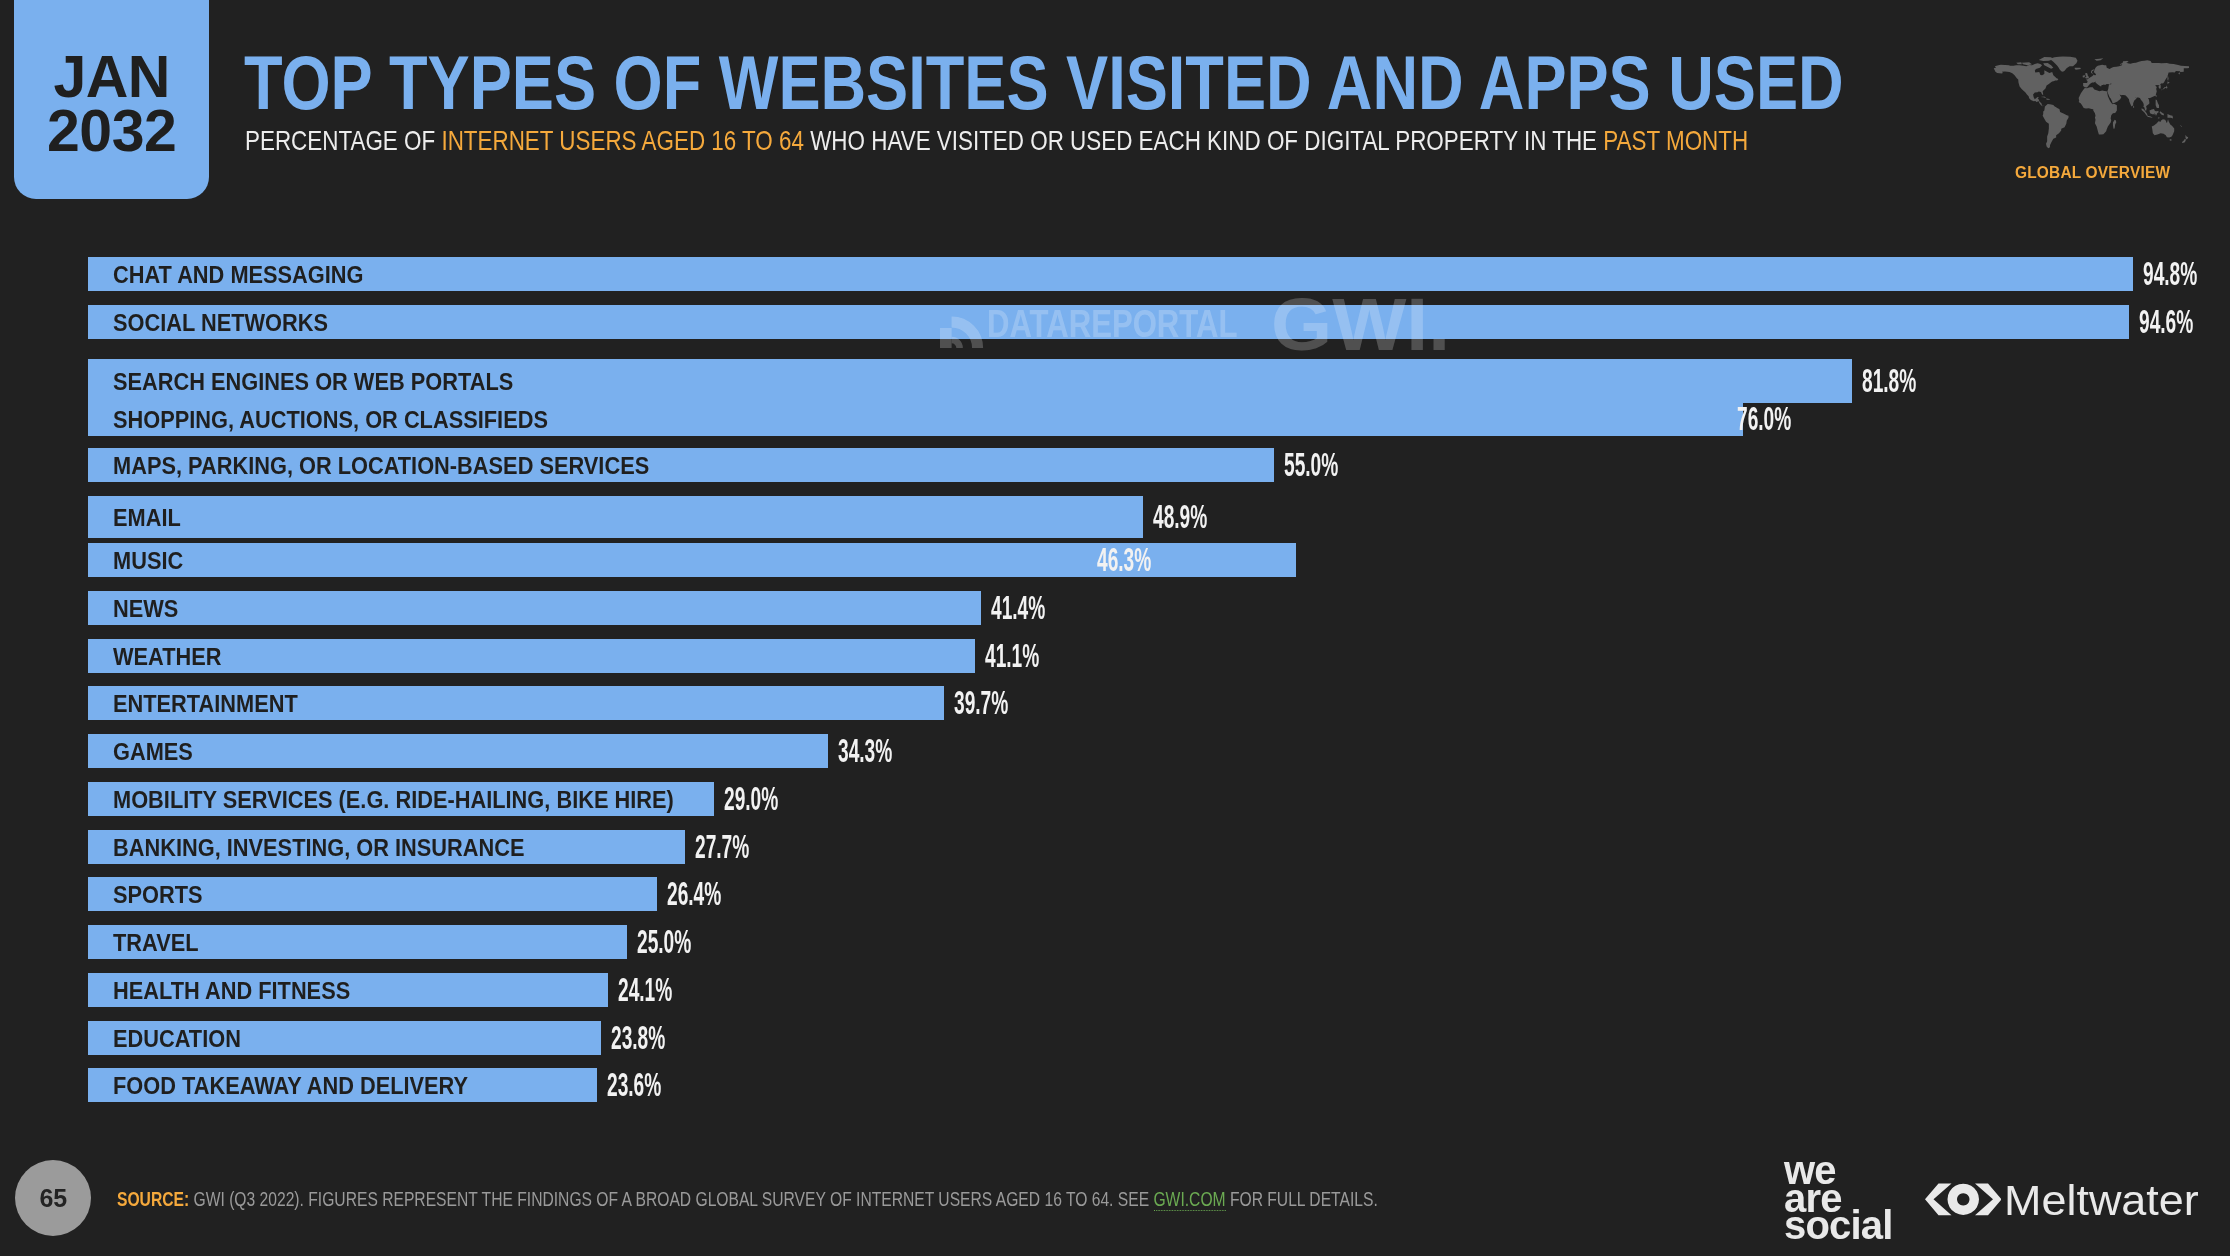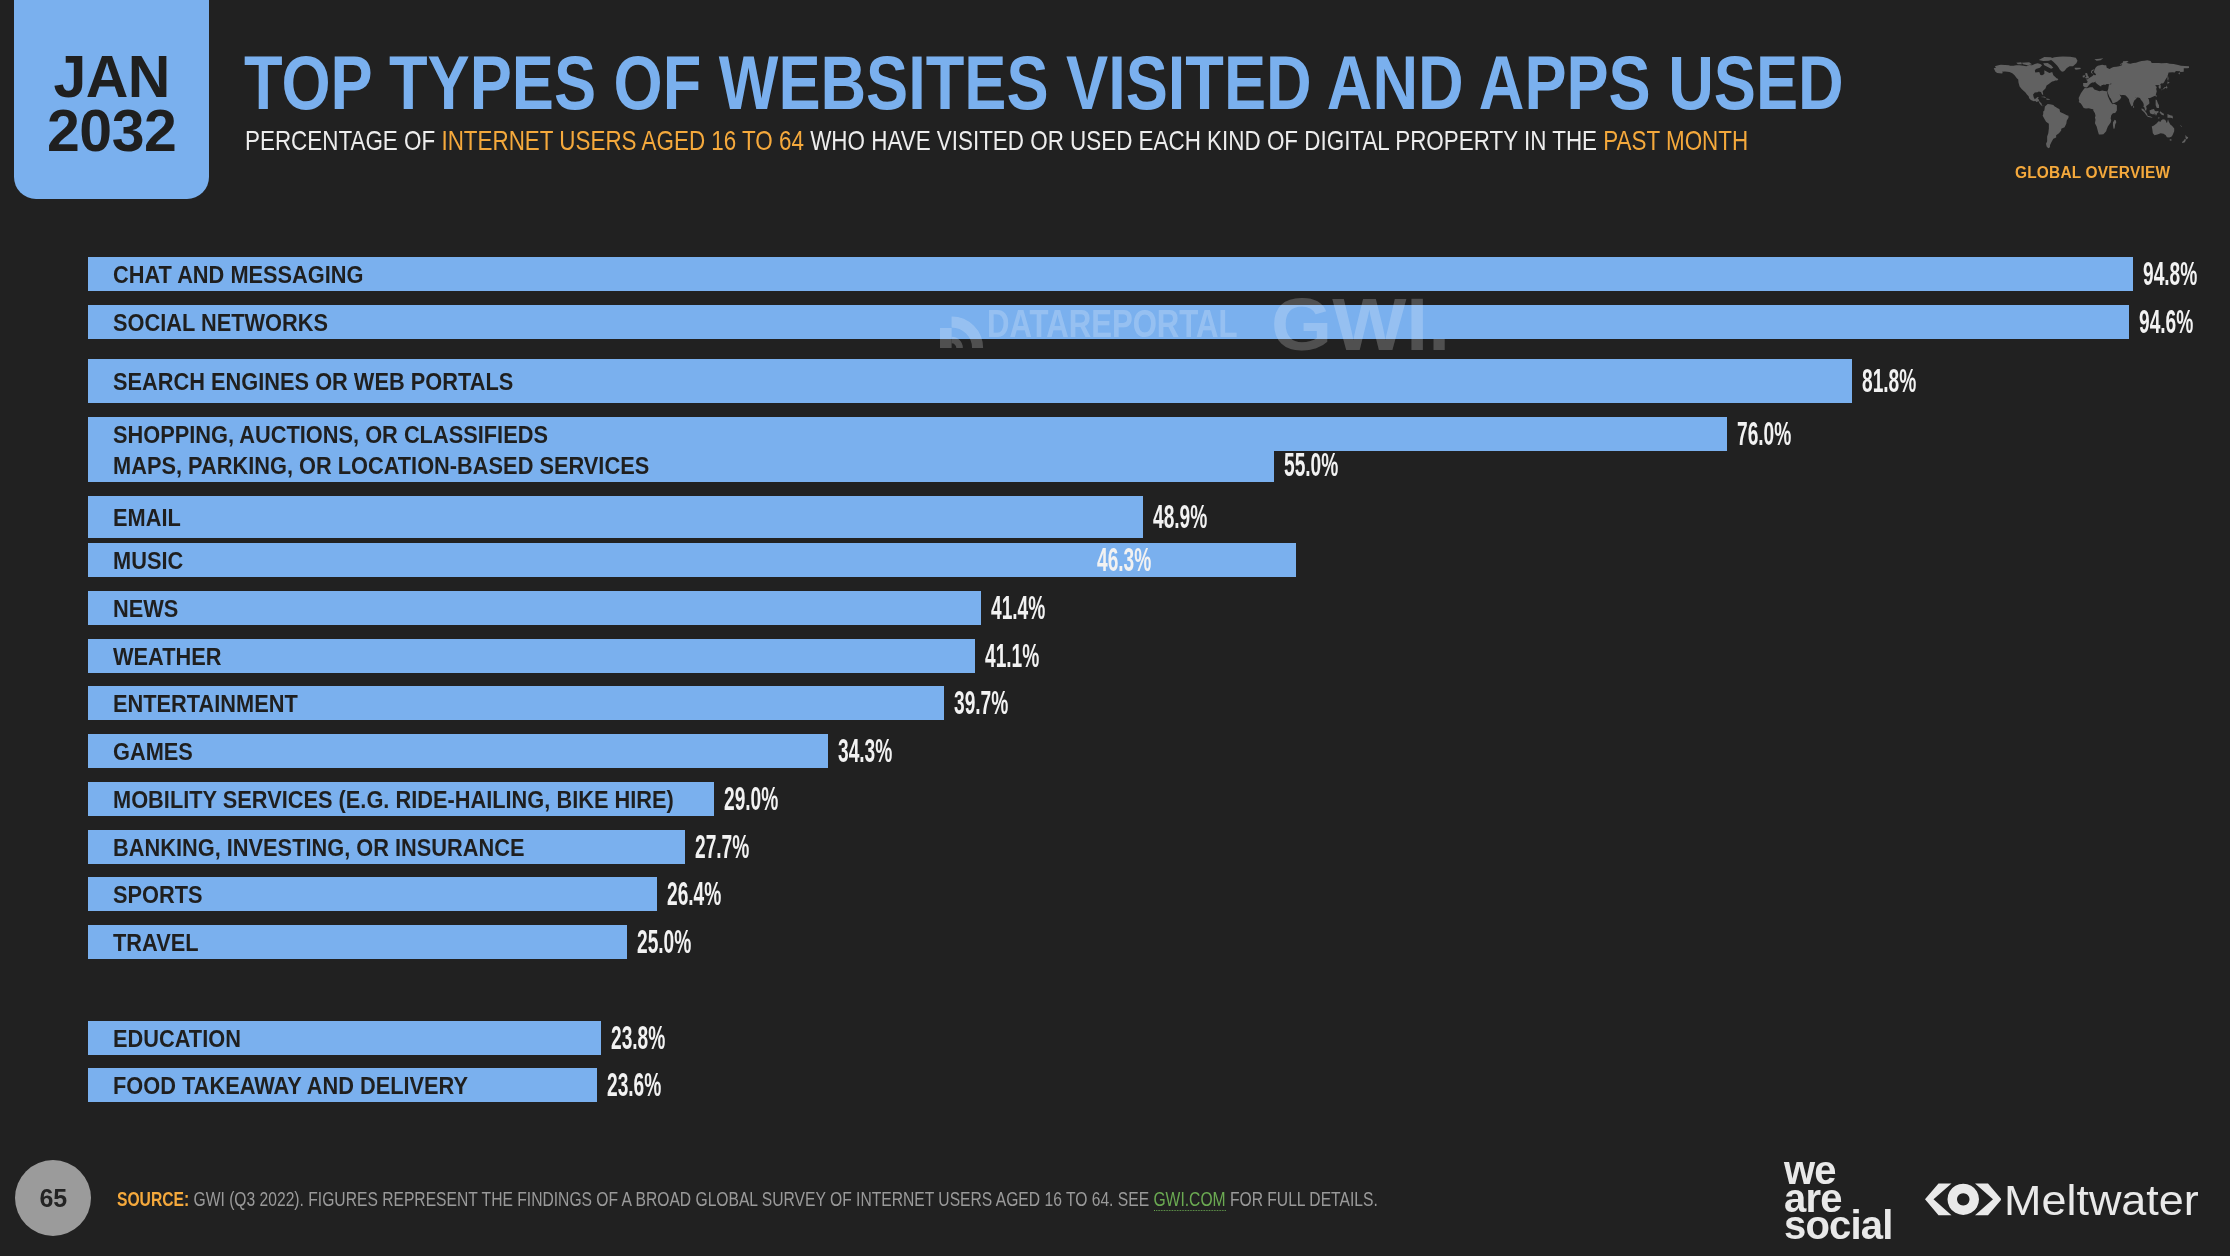--- a/index.html
+++ b/index.html
@@ -145,21 +145,21 @@
       <div class="bar-row" style="top: 304.72px; height: 34px; width: 2040.52px;">
         <div class="bar" style="background: rgb(122, 176, 238);"></div>
         <div class="bar-label">SOCIAL NETWORKS</div>
         <div class="bar-value" style="left: 2050.52px;">94.6%</div>
       </div>
       <div class="bar-row" style="top: 359px; height: 44px; width: 1764.43px;">
         <div class="bar" style="background: rgb(122, 176, 238);"></div>
         <div class="bar-label">SEARCH ENGINES OR WEB PORTALS</div>
         <div class="bar-value" style="left: 1774.43px;">81.8%</div>
       </div>
-      <div class="bar-row" style="top: 417px; height: 34px; width: 1639.32px;">
+      <div class="bar-row" style="top: 402px; height: 34px; width: 1639.32px; padding-left: 16px;">
         <div class="bar" style="background: rgb(122, 176, 238);"></div>
         <div class="bar-label">SHOPPING, AUCTIONS, OR CLASSIFIEDS</div>
         <div class="bar-value" style="left: 1649.32px;">76.0%</div>
       </div>
       <div class="bar-row" style="top: 447.88px; height: 34px; width: 1186.35px;">
         <div class="bar" style="background: rgb(122, 176, 238);"></div>
         <div class="bar-label">MAPS, PARKING, OR LOCATION-BASED SERVICES</div>
         <div class="bar-value" style="left: 1196.35px;">55.0%</div>
       </div>
       <div class="bar-row" style="top: 495.6px; height: 42px; width: 1054.77px;">
@@ -204,20 +204,25 @@
       </div>
       <div class="bar-row" style="top: 877.36px; height: 34px; width: 569.448px;">
         <div class="bar" style="background: rgb(122, 176, 238);"></div>
         <div class="bar-label">SPORTS</div>
         <div class="bar-value" style="left: 579.448px;">26.4%</div>
       </div>
       <div class="bar-row" style="top: 925.08px; height: 34px; width: 539.25px;">
         <div class="bar" style="background: rgb(122, 176, 238);"></div>
         <div class="bar-label">TRAVEL</div>
         <div class="bar-value" style="left: 549.25px;">25.0%</div>
+      </div>
+      <div class="bar-row" style="top: 972.8px; height: 34px; width: 519.837px;">
+        <div class="bar" style="background: rgb(122, 176, 238);"></div>
+        <div class="bar-label">HEALTH AND FITNESS</div>
+        <div class="bar-value" style="left: 529.837px;">24.1%</div>
       </div>
       <div class="bar-row" style="top: 1020.52px; height: 34px; width: 513.366px;">
         <div class="bar" style="background: rgb(122, 176, 238);"></div>
         <div class="bar-label">EDUCATION</div>
         <div class="bar-value" style="left: 523.366px;">23.8%</div>
       </div>
       <div class="bar-row" style="top: 1068.24px; height: 34px; width: 509.052px;">
         <div class="bar" style="background: rgb(122, 176, 238);"></div>
         <div class="bar-label">FOOD TAKEAWAY AND DELIVERY</div>
         <div class="bar-value" style="left: 519.052px;">23.6%</div>

